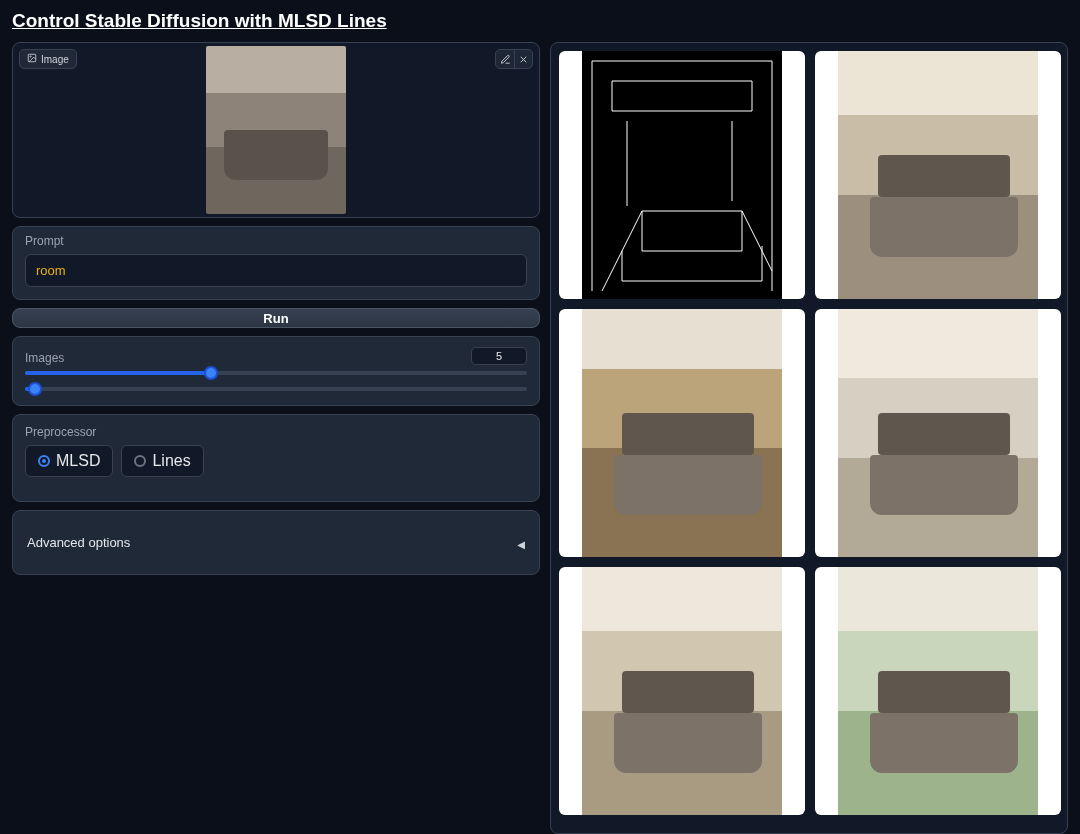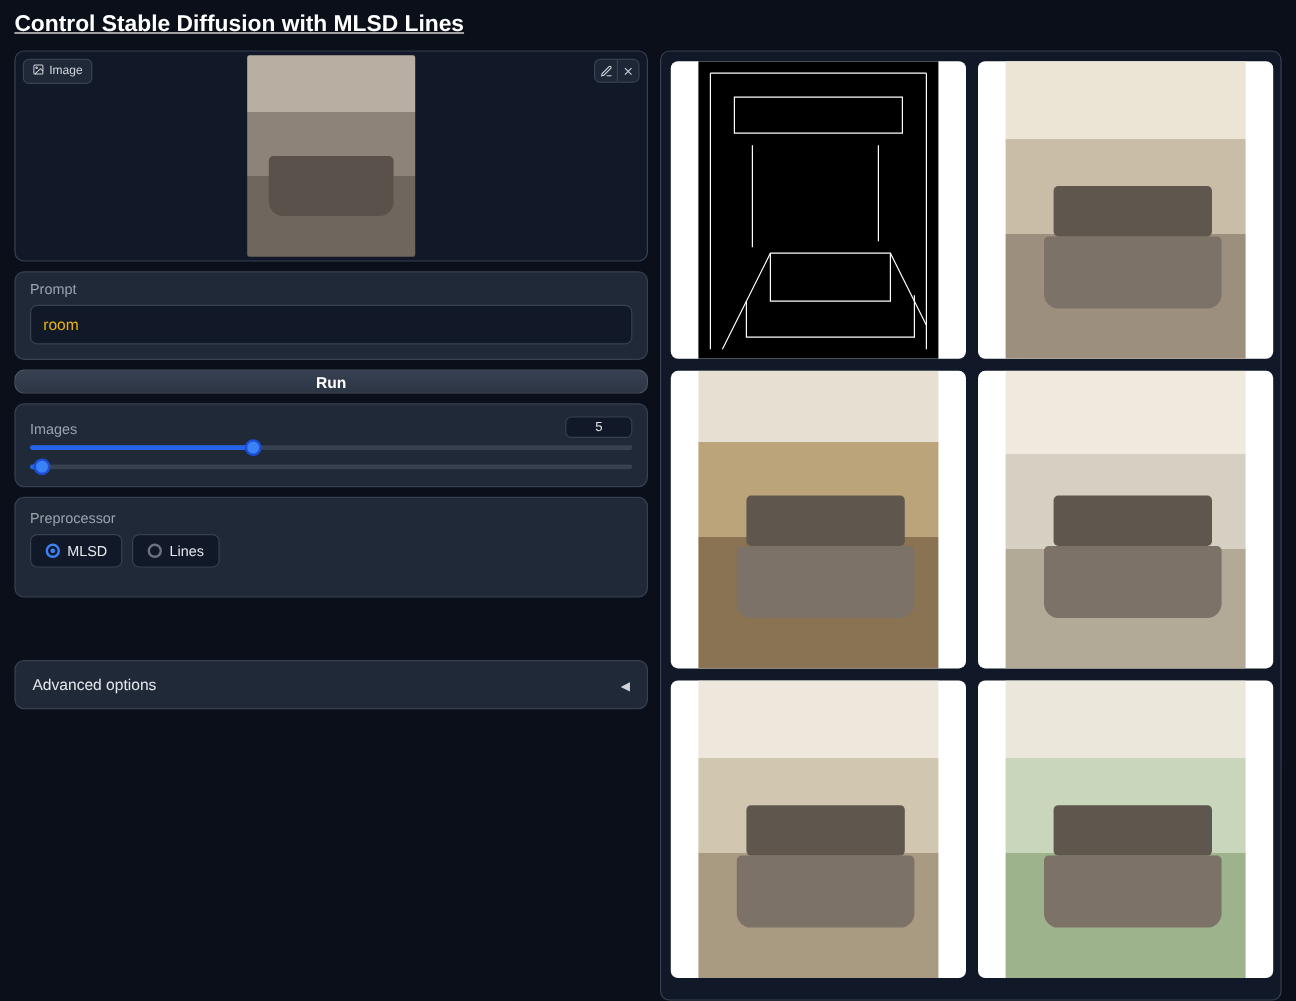--- a/index.html
+++ b/index.html
@@ -88,27 +88,27 @@
     position: absolute; top: 50%; transform: translate(-50%, -50%);
     width: 14px; height: 14px; border-radius: 50%;
     background: #3b82f6; border: 2px solid #1d4ed8;
   }
 
   .preproc-card { padding: 10px 12px 24px; }
   .radio-row { display: flex; gap: 8px; margin-top: 6px; }
   .radio-opt {
     display: flex; align-items: center; gap: 6px;
     background: #111827; border: 1px solid #374151;
-    border-radius: 6px; padding: 6px 12px; font-size: 12px; cursor: pointer;
+    border-radius: 6px; padding: 6px 12px; font-size: 16px; cursor: pointer;
   }
   .dot { width: 12px; height: 12px; border-radius: 50%; border: 2px solid #6b7280; position: relative; }
   .radio-opt.sel .dot { border-color: #3b82f6; }
   .radio-opt.sel .dot::after { content:""; position:absolute; inset:2px; background:#3b82f6; border-radius:50%; }
 
-  .adv-card { padding: 12px 14px; display: flex; justify-content: space-between; align-items: flex-end; cursor: pointer; margin-top: 44px; }
+  .adv-card { padding: 24px 14px; display: flex; justify-content: space-between; align-items: flex-end; cursor: pointer; }
   .adv-arrow { font-size: 10px; color: #d1d5db; }
 
   
   .gallery {
     background: #111827;
     border: 1px solid #374151;
     border-radius: 8px;
     padding: 8px;
     height: 792px;
     overflow: hidden;

